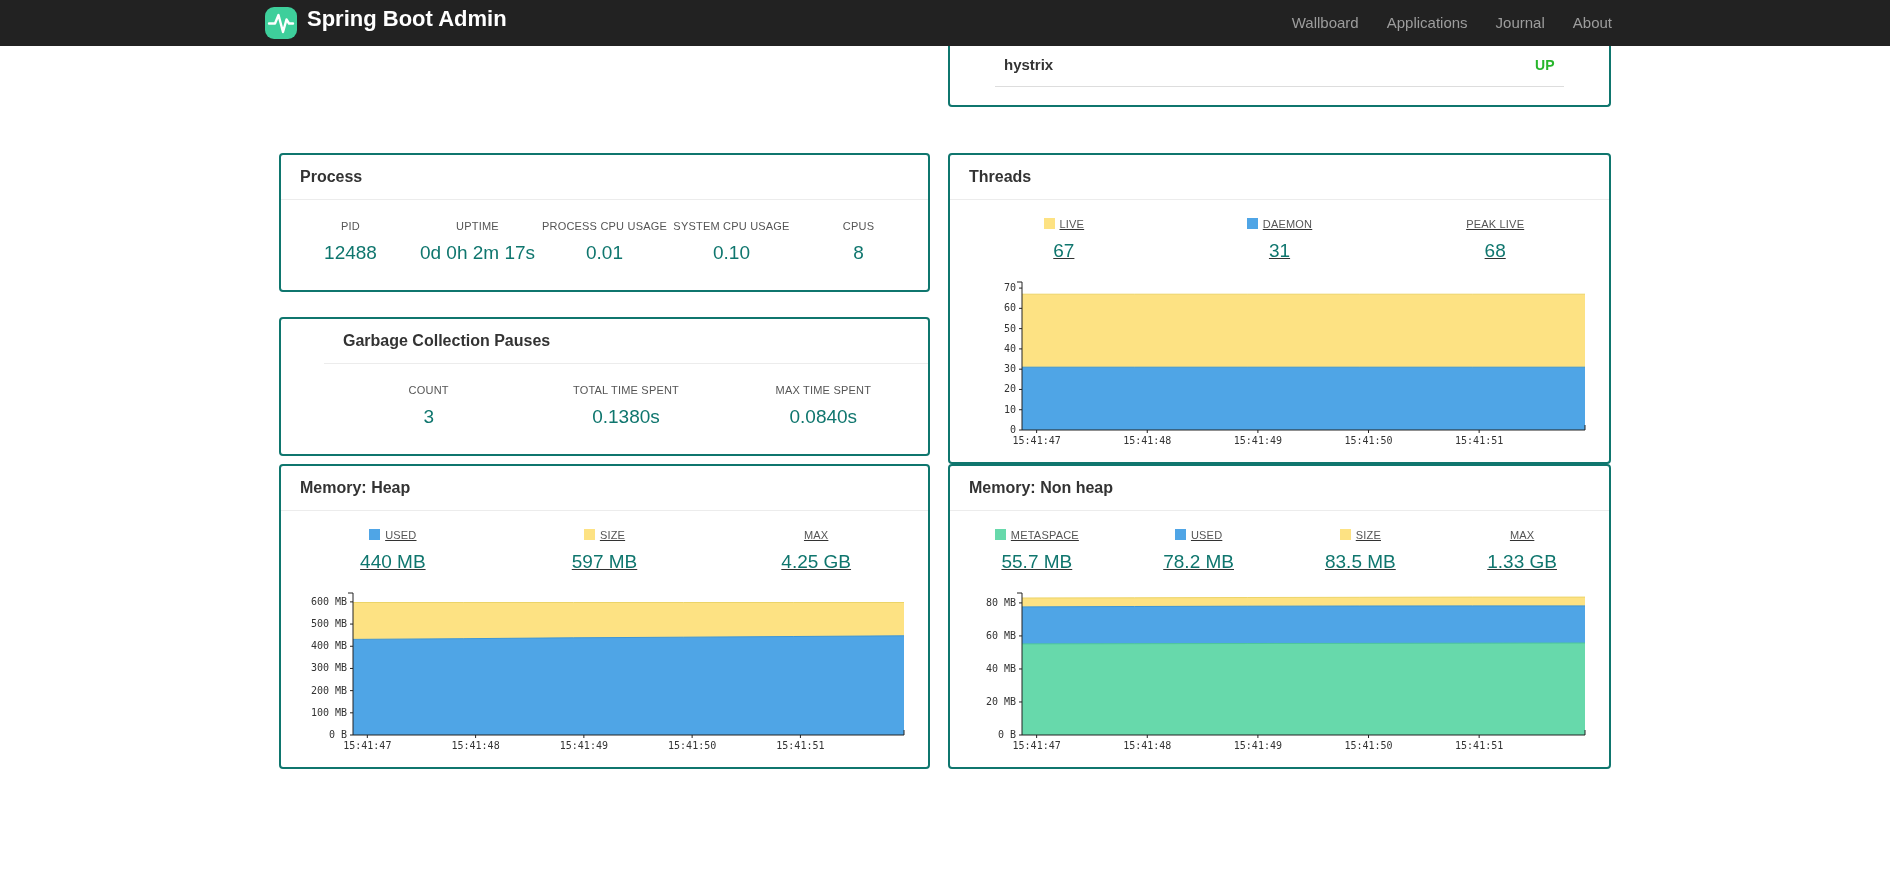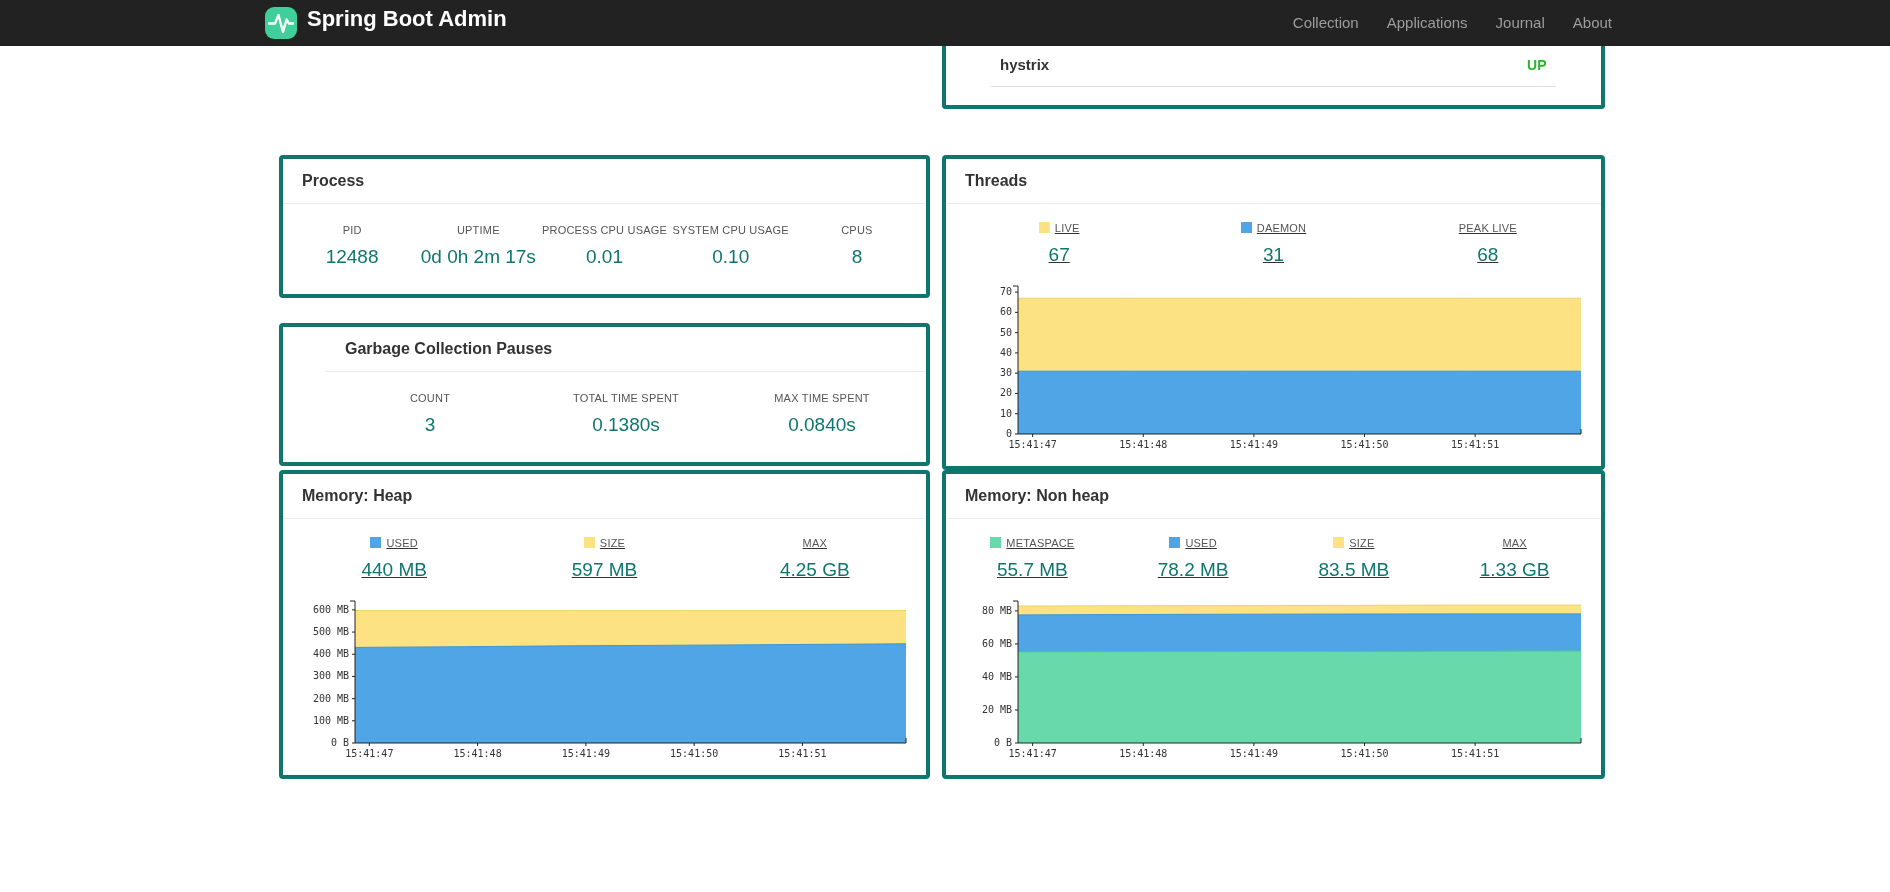--- a/index.html
+++ b/index.html
@@ -18,28 +18,28 @@
   }
   .brand { display: flex; gap: 9px; color: #fff;
            font-size: 22px; font-weight: bold; }
   .brand svg { display: block; }
   .nav-links { list-style: none; display: flex; height: 100%; }
   .nav-links a { display: block; color: #9d9d9d; font-size: 15px;
                  line-height: 46px; padding: 0 14px; }
 
   
   .container { width: 1332px; margin: 0 auto; }
-  .row { display: flex; gap: 12px; }
+  .row { display: flex; gap: 18px; }
   .col-left  { width: 651px; flex: none; }
   .col-right { width: 663px; flex: none; }
   .row-mid    { margin-top: 46px; }
   .row-bottom { }
 
   
-  .panel { background: #fff; border: 4px solid #0f766e; border-radius: 4px; }
+  .panel { background: #fff; border: 2px solid #0f766e; border-radius: 4px; }
   .panel-heading {
     padding: 13px 19px; font-size: 16px; font-weight: bold; color: #333;
     border-bottom: 1px solid #ececec;
   }
   .gc-panel { margin-top: 25px; padding-left: 43px; }
 
   
   .panel-cut { border-top: none; border-top-left-radius: 0; border-top-right-radius: 0;
                padding-bottom: 18px; }
   .app-body { padding: 0 45px; }
@@ -74,21 +74,21 @@
   <div class="nav-inner">
     <a class="brand" href="#">
       <svg width="34" height="34" viewBox="0 0 34 34">
         <rect id="logoRect" x="1" y="1" width="32" height="32" rx="9" fill="#3ecf9b"></rect>
         <polyline points="5,17.5 11,17.5 14.5,9 19,26 22.5,13.5 25,17.5 29,17.5" fill="none" stroke="#ffffff" stroke-width="2.4" stroke-linecap="round" stroke-linejoin="round"></polyline>
       </svg>
       <span>Spring Boot Admin</span>
     </a>
     <ul class="nav-links" id="navLinks">
         <li>
-          <a href="#">Collection</a>
+          <a href="#">Wallboard</a>
         </li>
         <li>
           <a href="#">Applications</a>
         </li>
         <li>
           <a href="#">Journal</a>
         </li>
         <li>
           <a href="#">About</a>
         </li>

